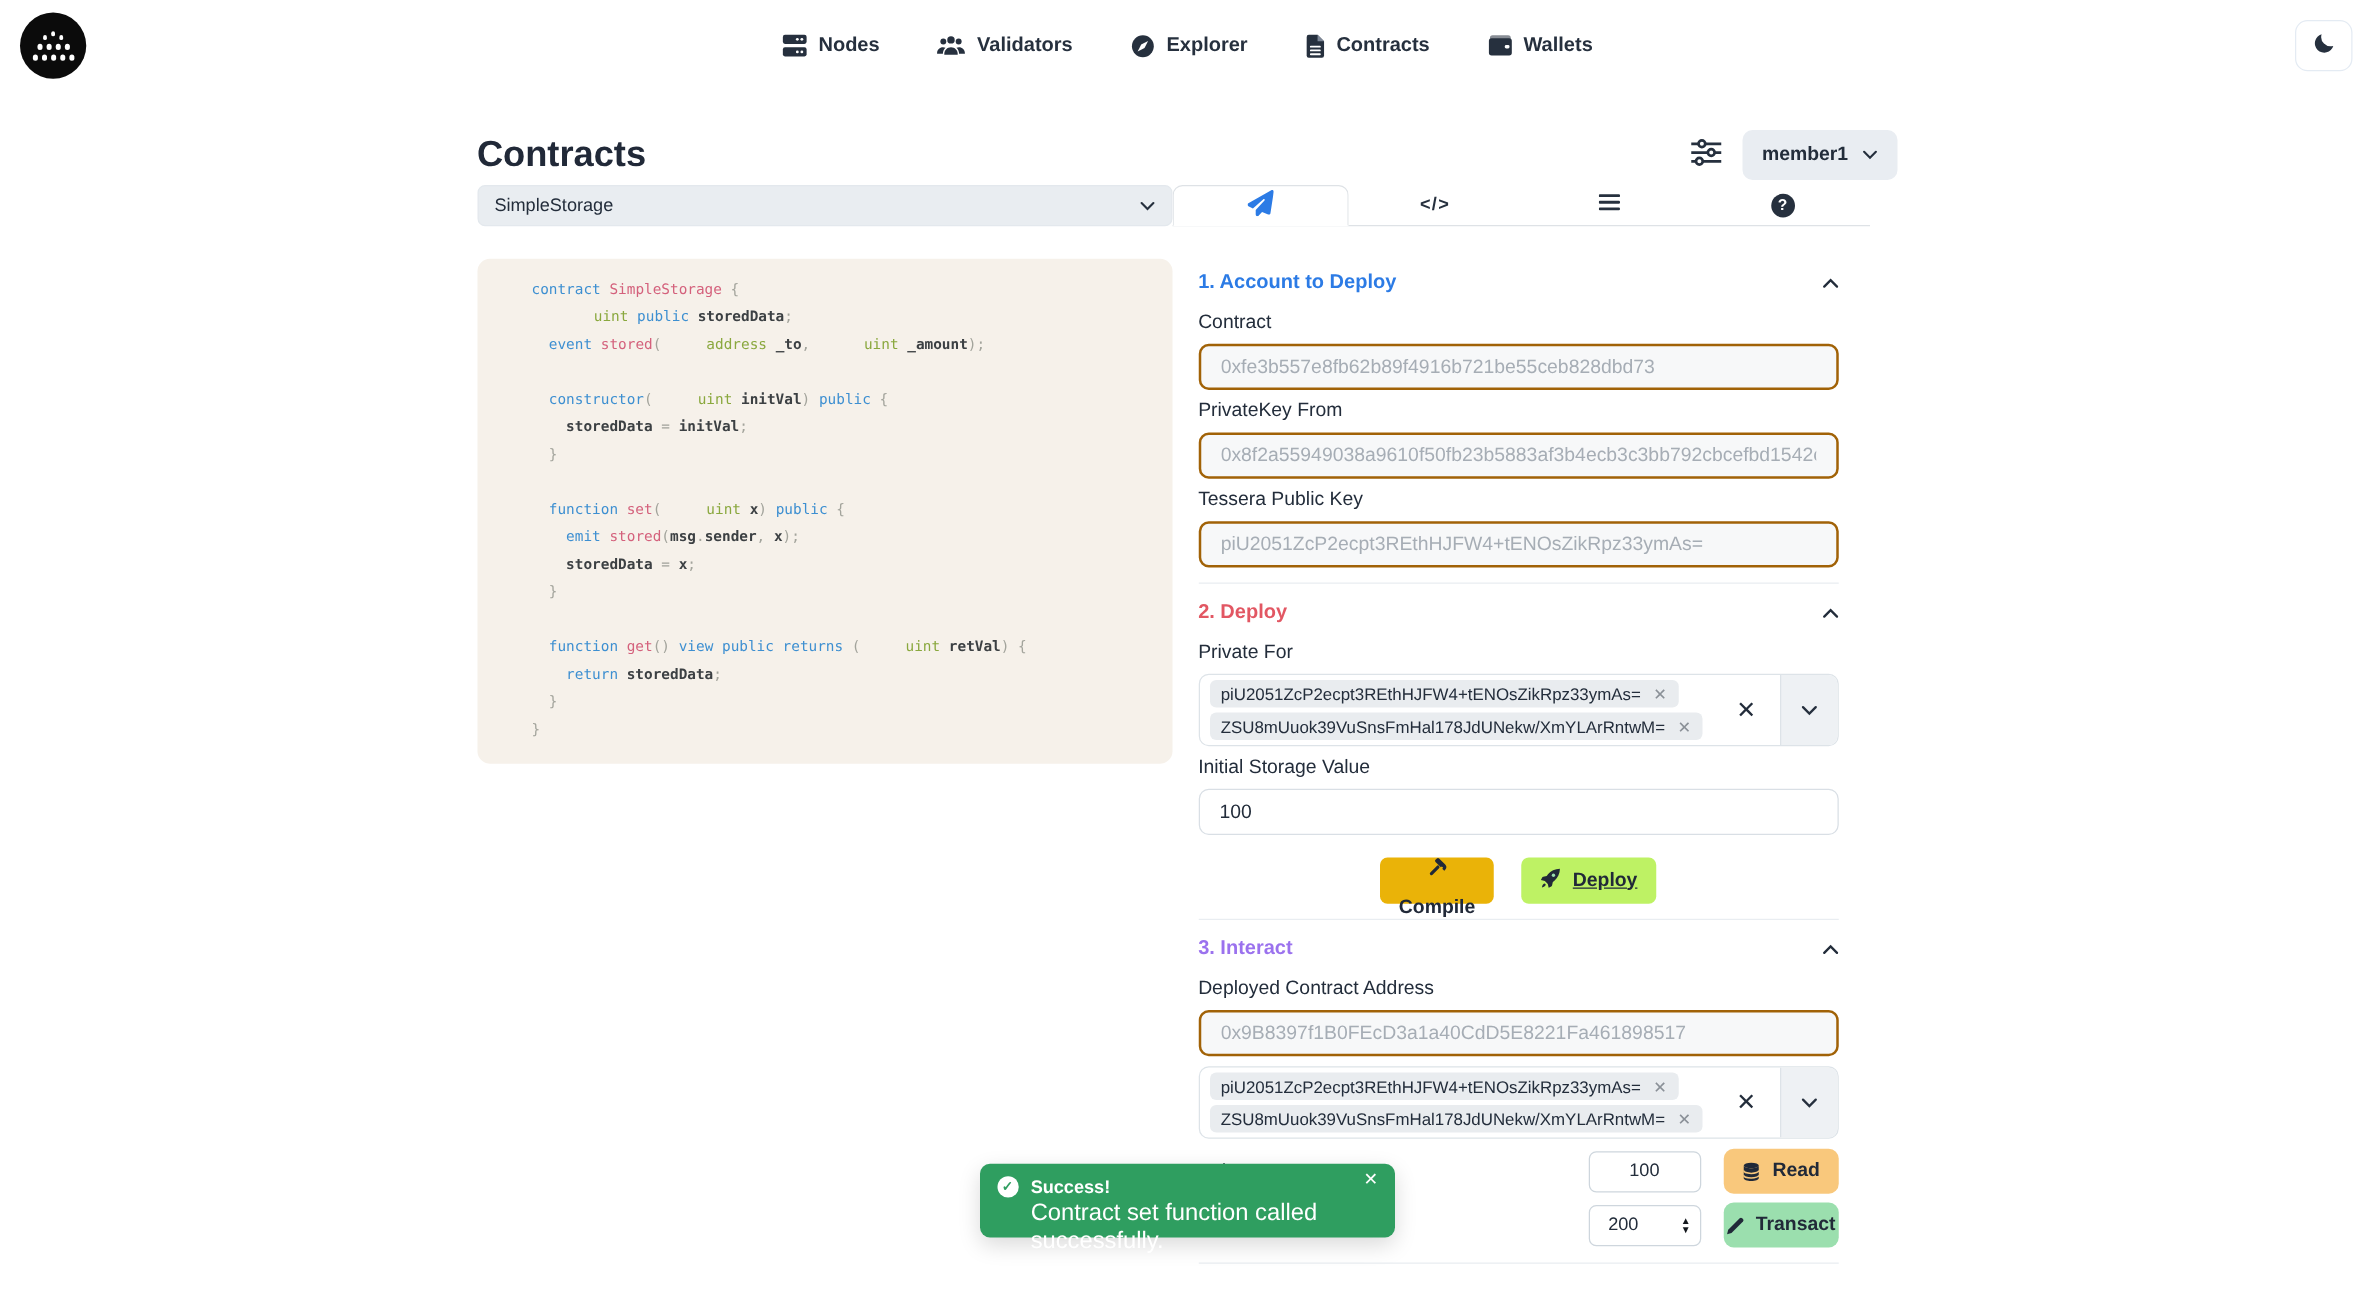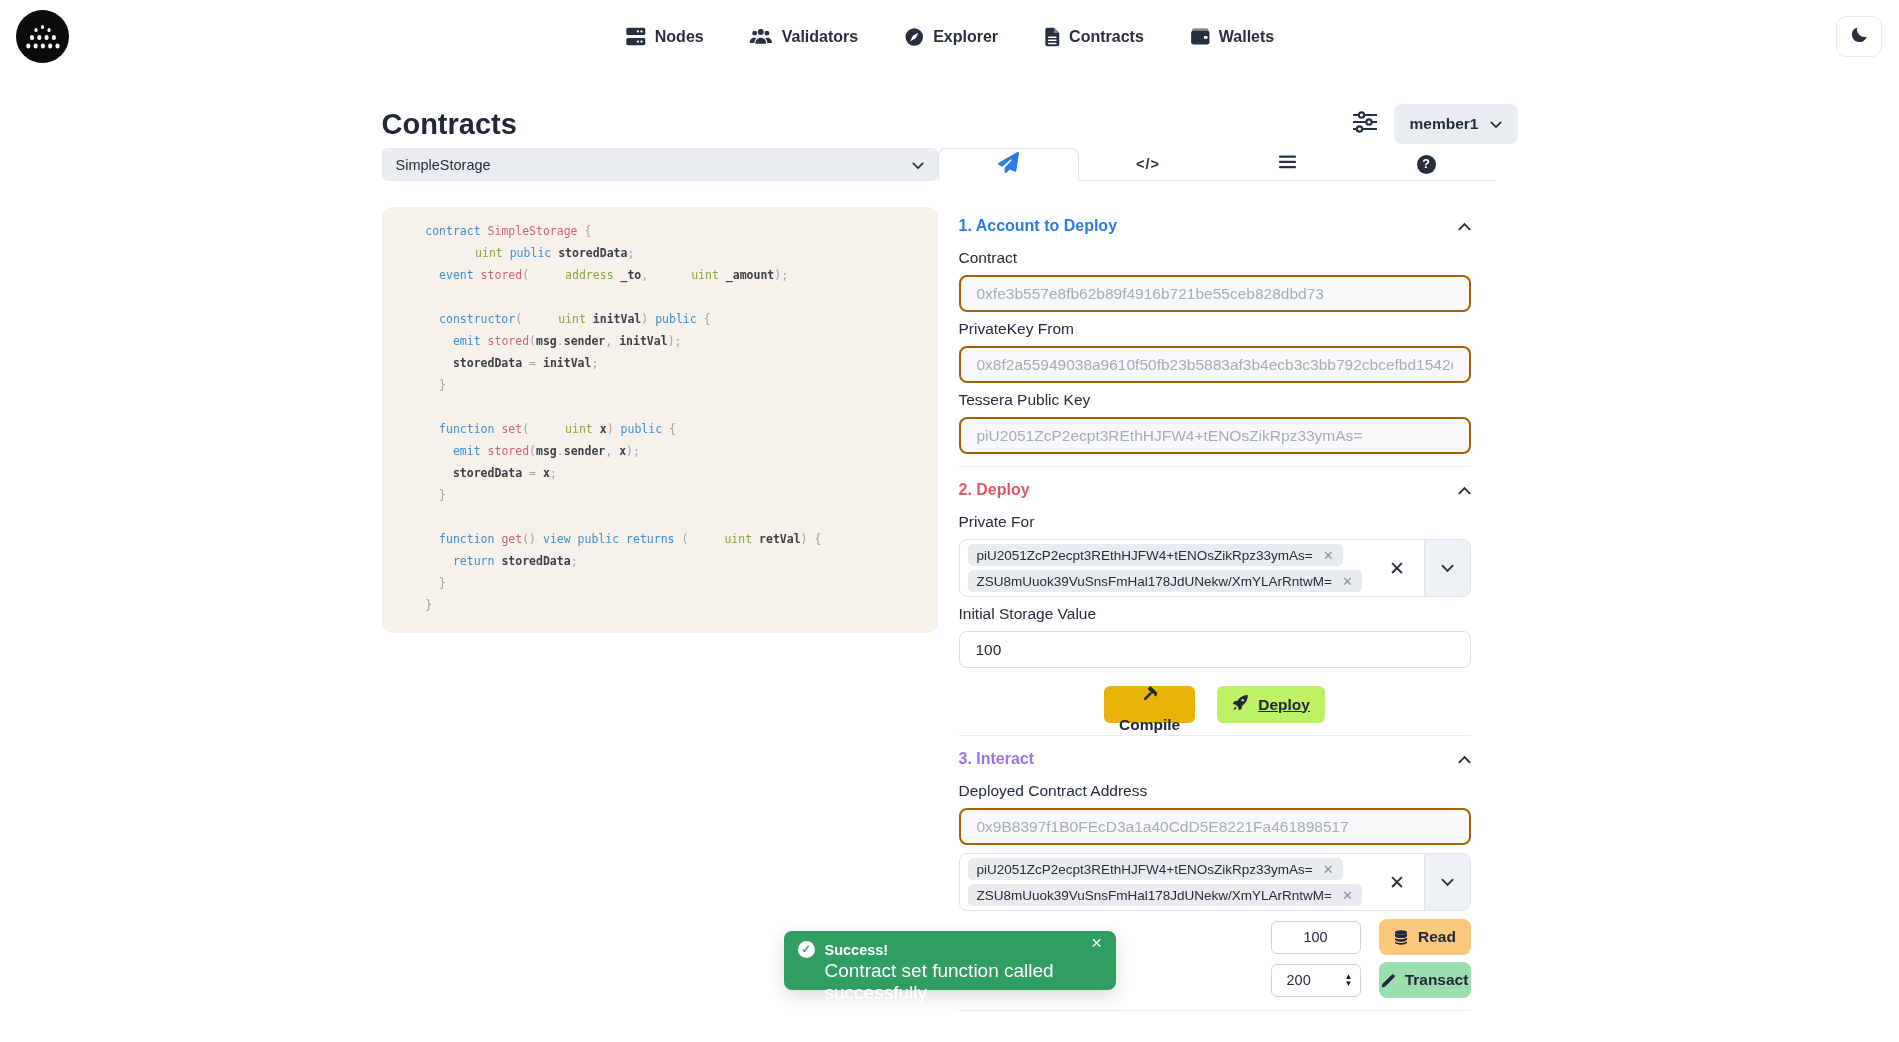--- a/index.html
+++ b/index.html
@@ -205,21 +205,20 @@
               <path d="M1.5 1.5L7 7l5.5-5.5"></path>
             </svg>
         </span>
       </div>
       <div class="code-card">
           <div class="code-line"><span>    </span><span class="tok-k">contract</span><span> </span><span class="tok-f">SimpleStorage</span><span> </span><span class="tok-p">{</span></div>
           <div class="code-line"><span>      </span><span class="tok-t">uint</span><span> </span><span class="tok-k">public</span><span> </span><span class="tok-v">storedData</span><span class="tok-p">;</span></div>
           <div class="code-line"><span>      </span><span class="tok-k">event</span><span> </span><span class="tok-f">stored</span><span class="tok-p">(</span><span class="tok-t">address</span><span> </span><span class="tok-v">_to</span><span class="tok-p">,</span><span> </span><span class="tok-t">uint</span><span> </span><span class="tok-v">_amount</span><span class="tok-p">);</span></div>
           <div class="code-line">&nbsp;</div>
           <div class="code-line"><span>      </span><span class="tok-k">constructor</span><span class="tok-p">(</span><span class="tok-t">uint</span><span> </span><span class="tok-v">initVal</span><span class="tok-p">)</span><span> </span><span class="tok-k">public</span><span> </span><span class="tok-p">{</span></div>
-          <div class="code-line"><span>        </span><span class="tok-k">emit</span><span> </span><span class="tok-f">stored</span><span class="tok-p">(</span><span class="tok-v">msg</span><span class="tok-p">.</span><span class="tok-v">sender</span><span class="tok-p">,</span><span> </span><span class="tok-v">initVal</span><span class="tok-p">);</span></div>
           <div class="code-line"><span>        </span><span class="tok-v">storedData</span><span> </span><span class="tok-p">=</span><span> </span><span class="tok-v">initVal</span><span class="tok-p">;</span></div>
           <div class="code-line"><span>      </span><span class="tok-p">}</span></div>
           <div class="code-line">&nbsp;</div>
           <div class="code-line"><span>      </span><span class="tok-k">function</span><span> </span><span class="tok-f">set</span><span class="tok-p">(</span><span class="tok-t">uint</span><span> </span><span class="tok-v">x</span><span class="tok-p">)</span><span> </span><span class="tok-k">public</span><span> </span><span class="tok-p">{</span></div>
           <div class="code-line"><span>        </span><span class="tok-k">emit</span><span> </span><span class="tok-f">stored</span><span class="tok-p">(</span><span class="tok-v">msg</span><span class="tok-p">.</span><span class="tok-v">sender</span><span class="tok-p">,</span><span> </span><span class="tok-v">x</span><span class="tok-p">);</span></div>
           <div class="code-line"><span>        </span><span class="tok-v">storedData</span><span> </span><span class="tok-p">=</span><span> </span><span class="tok-v">x</span><span class="tok-p">;</span></div>
           <div class="code-line"><span>      </span><span class="tok-p">}</span></div>
           <div class="code-line">&nbsp;</div>
           <div class="code-line"><span>      </span><span class="tok-k">function</span><span> </span><span class="tok-f">get</span><span class="tok-p">()</span><span> </span><span class="tok-k">view</span><span> </span><span class="tok-k">public</span><span> </span><span class="tok-k">returns</span><span> </span><span class="tok-p">(</span><span class="tok-t">uint</span><span> </span><span class="tok-v">retVal</span><span class="tok-p">)</span><span> </span><span class="tok-p">{</span></div>
           <div class="code-line"><span>        </span><span class="tok-k">return</span><span> </span><span class="tok-v">storedData</span><span class="tok-p">;</span></div>

